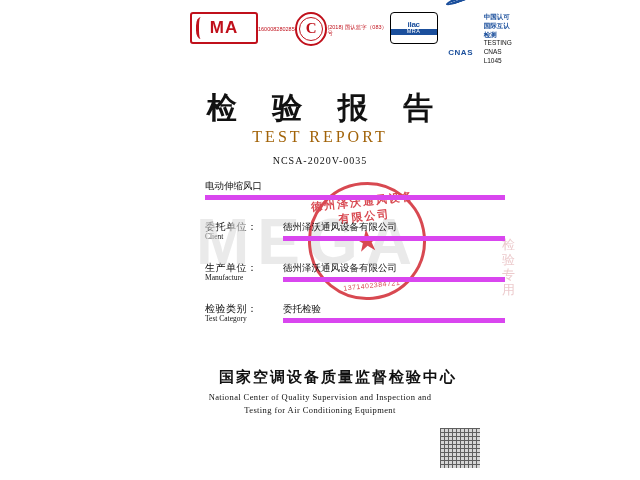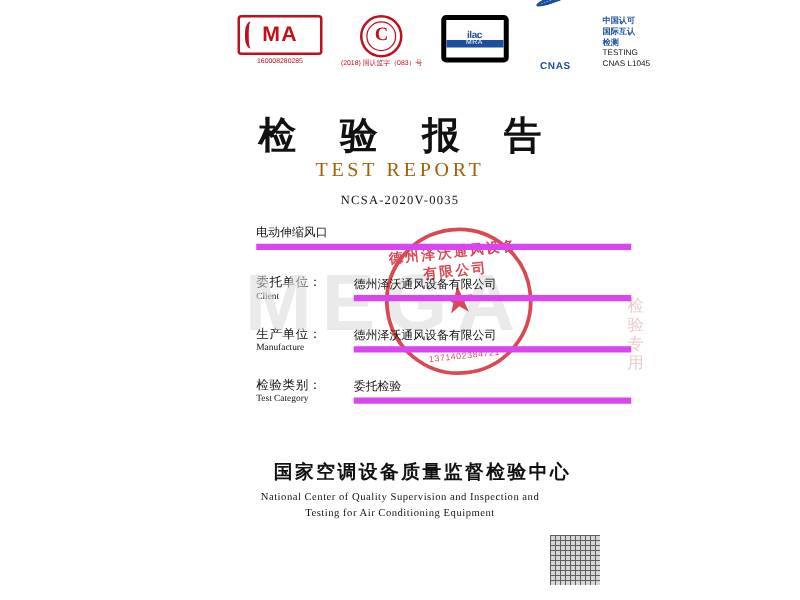--- a/index.html
+++ b/index.html
@@ -27,21 +27,21 @@
     top: 12px;
     left: 190px;
     width: 330px;
     height: 60px;
     display: flex;
     align-items: flex-start;
     justify-content: space-between;
   }
   .logo-block {
     display: flex;
-    flex-direction: column;
+    flex-direction: row;
     align-items: center;
     line-height: 1.05;
   }
 
   
   .ma-mark {
     width: 64px;
     height: 28px;
     border: 2px solid #c0101b;
     border-radius: 3px;
@@ -101,21 +101,21 @@
     margin-top: 3px;
     font-size: 5.5px;
     color: #c0101b;
     font-family: "Liberation Sans", sans-serif;
   }
 
   
   .ilac {
     width: 46px;
     height: 30px;
-    border: 4px solid #000000;
+    border: 1px solid #000000;
     border-radius: 4px;
     background: #ffffff;
     display: flex;
     flex-direction: column;
     align-items: center;
     justify-content: center;
     color: #1b4f9c;
     overflow: hidden;
   }
   .ilac-top {

